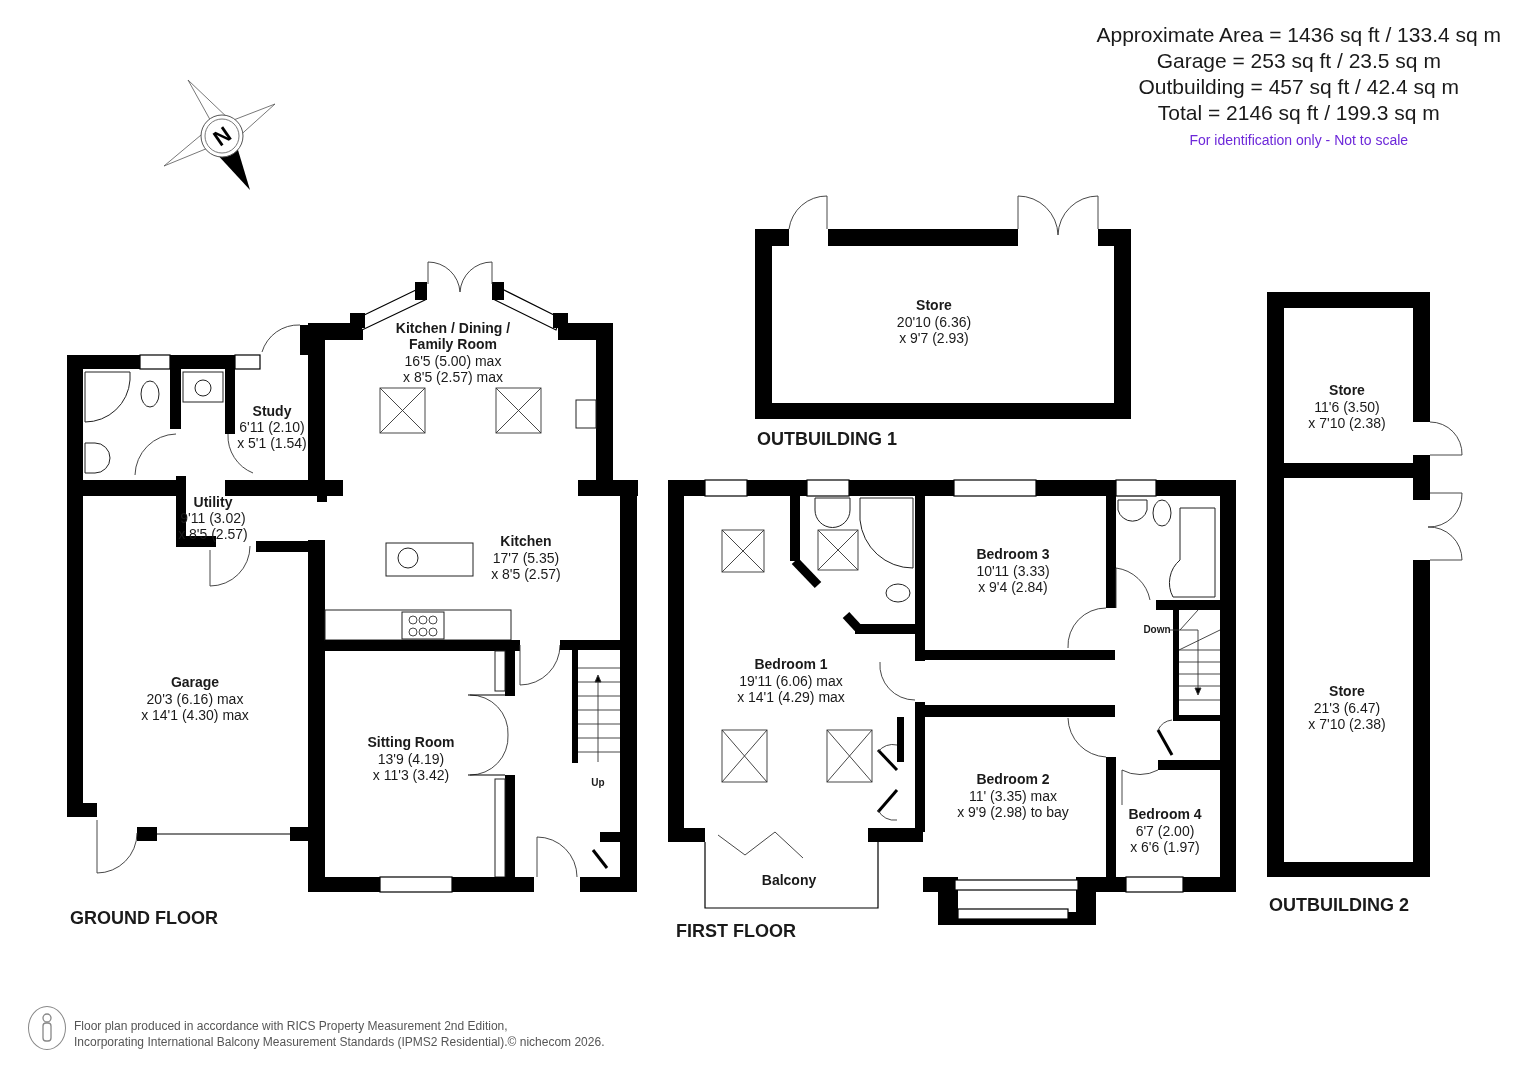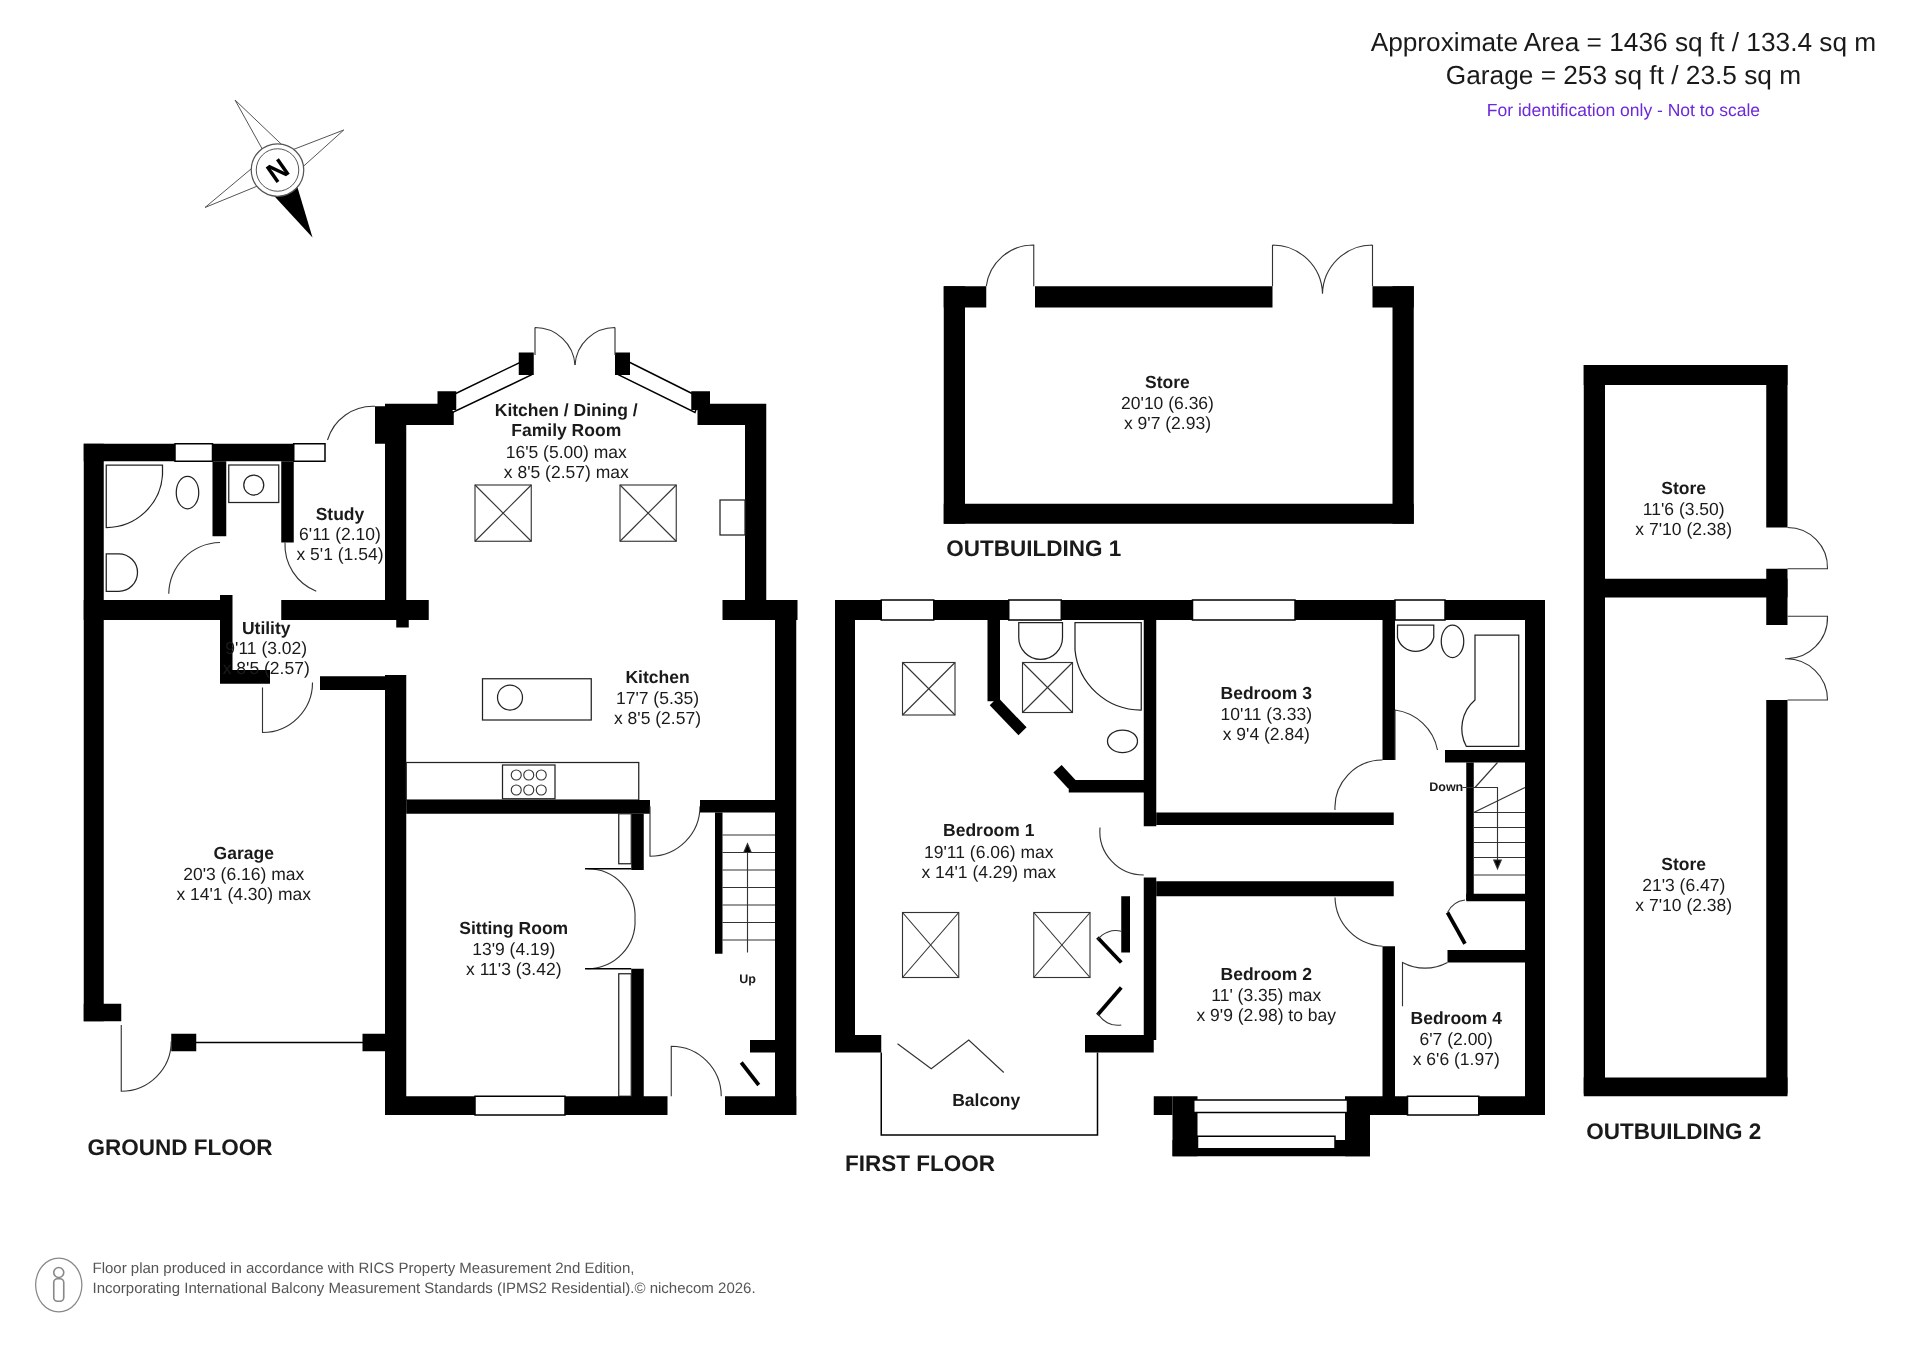--- a/index.html
+++ b/index.html
@@ -10,31 +10,33 @@
   .thin { stroke:#333; stroke-width:0.9; fill:none; }
   .win { fill:#fff; stroke:#000; stroke-width:1.2; }
   .fix { fill:#fff; stroke:#222; stroke-width:1; }
   .rname { font-family:"Liberation Sans", sans-serif; font-weight:bold; font-size:14px; fill:#1a1a1a; text-anchor:middle; }
   .rdim { font-family:"Liberation Sans", sans-serif; font-size:14px; fill:#1a1a1a; text-anchor:middle; }
   .flabel { font-family:"Liberation Sans", sans-serif; font-weight:bold; font-size:18px; fill:#1a1a1a; }
   .small { font-family:"Liberation Sans", sans-serif; font-weight:bold; font-size:10px; fill:#1a1a1a; text-anchor:middle; }
   .areas { position:absolute; right:26px; top:22px; text-align:center; }
   .areas .ln { font-size:21px; line-height:26px; color:#1a1a1a; }
   .areas .note { font-size:14px; margin-top:6px; color:#6d28d9; }
-  .footer { position:absolute; left:28px; top:1006px; display:flex; align-items:flex-start; }
+  .footer { position:absolute; left:28px; top:1006px; display:flex; align-items:flex-end; }
   .footer .logo { width:36px; height:42px; border:1.5px solid #888; border-radius:50%; margin-right:8px; position:relative; }
   .footer .txt { font-size:12px; line-height:16px; color:#555; }
   .footer .copy { }
 </style>
 </head>
 <body>
 
 <div class="areas">
   <div class="ln">Approximate Area = 1436 sq ft / 133.4 sq m</div>
   <div class="ln">Garage = 253 sq ft / 23.5 sq m</div>
+  <div class="ln">Outbuilding = 457 sq ft / 42.4 sq m</div>
+  <div class="ln">Total = 2146 sq ft / 199.3 sq m</div>
   <div class="note">For identification only - Not to scale</div>
 </div>
 
 <svg id="plan" viewBox="0 0 1527 1080" xmlns="http://www.w3.org/2000/svg">
 
   <g>
     <polygon points="188,80 213,125 231,121" fill="#fff" stroke="#555" stroke-width="0.8"></polygon>
     <polygon points="275,104 231,121 235,140" fill="#fff" stroke="#555" stroke-width="0.8"></polygon>
     <polygon points="164,166 208,148 213,125" fill="#fff" stroke="#555" stroke-width="0.8"></polygon>
     <polygon points="250,190 235,140 214,151" fill="#000"></polygon>

